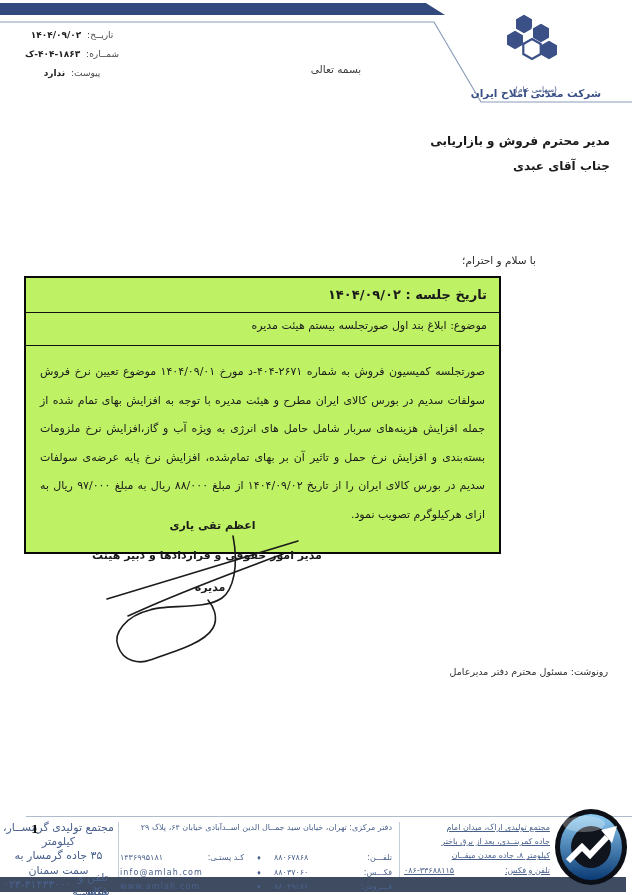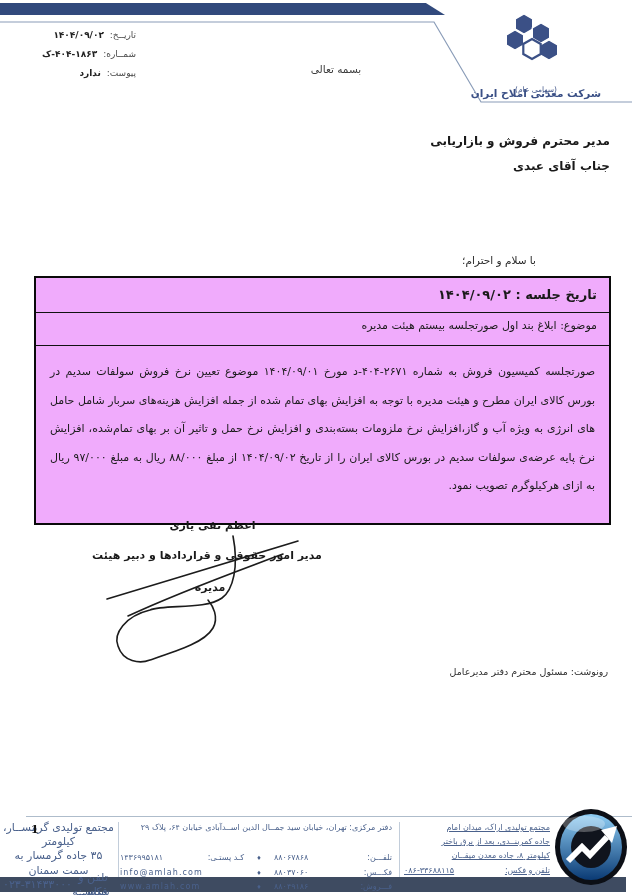--- a/index.html
+++ b/index.html
@@ -5,35 +5,35 @@
   html,body{margin:0;padding:0;}
   body{
     width:632px;height:895px;position:relative;background:#ffffff;
     font-family:"DejaVu Sans",sans-serif;direction:rtl;overflow:hidden;color:#1a1a1a;
   }
   .abs{position:absolute;}
   
   .topbar{top:3px;left:0;width:445px;height:12px;background:#31497c;
     clip-path:polygon(0 0,95.7% 0,100% 100%,0 100%);}
   .header-lines{top:0;left:0;width:632px;height:110px;pointer-events:none;}
-  .meta{top:30px;left:8px;width:128px;text-align:right;font-size:9px;color:#4a4a4a;}
+  .meta{top:30px;left:8px;width:128px;text-align:center;font-size:9px;color:#4a4a4a;}
   .meta-row{margin-bottom:9px;white-space:nowrap;}
   .meta-row .val{color:#222;font-weight:600;margin-right:3px;}
   .bismillah{top:29px;left:266px;width:140px;text-align:center;font-size:10.5px;color:#3c3c3c;margin-top:34px;}
   .logo-wrap{top:12px;left:497px;width:70px;height:56px;}
   .company-name{top:87px;left:452px;width:168px;text-align:center;font-size:10.5px;
     color:#3b5086;font-weight:600;}
   .company-type{top:85px;left:452px;width:168px;text-align:center;font-size:7.5px;color:#3b5086;}
   
   .recipient{top:134px;right:22px;width:568px;text-align:right;font-weight:bold;font-size:12px;}
   .recipient .r-line{margin-bottom:11px;}
   .recipient .r-subject{line-height:25px;}
   .salutation{top:254px;right:96px;font-size:10.5px;color:#2a2a2a;}
   
-  .mbox{top:276px;left:34px;width:577px;border:2.5px solid #0a0a0a;background:#f0abfc;box-sizing:border-box;}
+  .mbox{top:276px;left:24px;width:477px;border:2.5px solid #0a0a0a;background:#bef264;box-sizing:border-box;}
   .mbox-row1{padding:9px 12px 10px;font-size:13px;font-weight:bold;border-bottom:1.5px solid #111;}
   .mbox-row2{padding:6px 12px 13px;font-size:11px;border-bottom:1.5px solid #111;}
   .mbox-body{padding:12px 14px 22px;font-size:11px;line-height:2.6;text-align:justify;}
   
   .sig-name{top:519px;left:120px;width:185px;text-align:center;font-size:11px;font-weight:bold;}
   .sig-title1{top:549px;left:82px;width:250px;text-align:center;font-size:11px;font-weight:bold;}
   .sig-title2{top:581px;left:150px;width:120px;text-align:center;font-size:11px;font-weight:bold;}
   .sig-scribble{top:512px;left:85px;width:240px;height:155px;}
   .cc-line{top:666px;right:24px;font-size:9.5px;color:#2e2e2e;}
   

